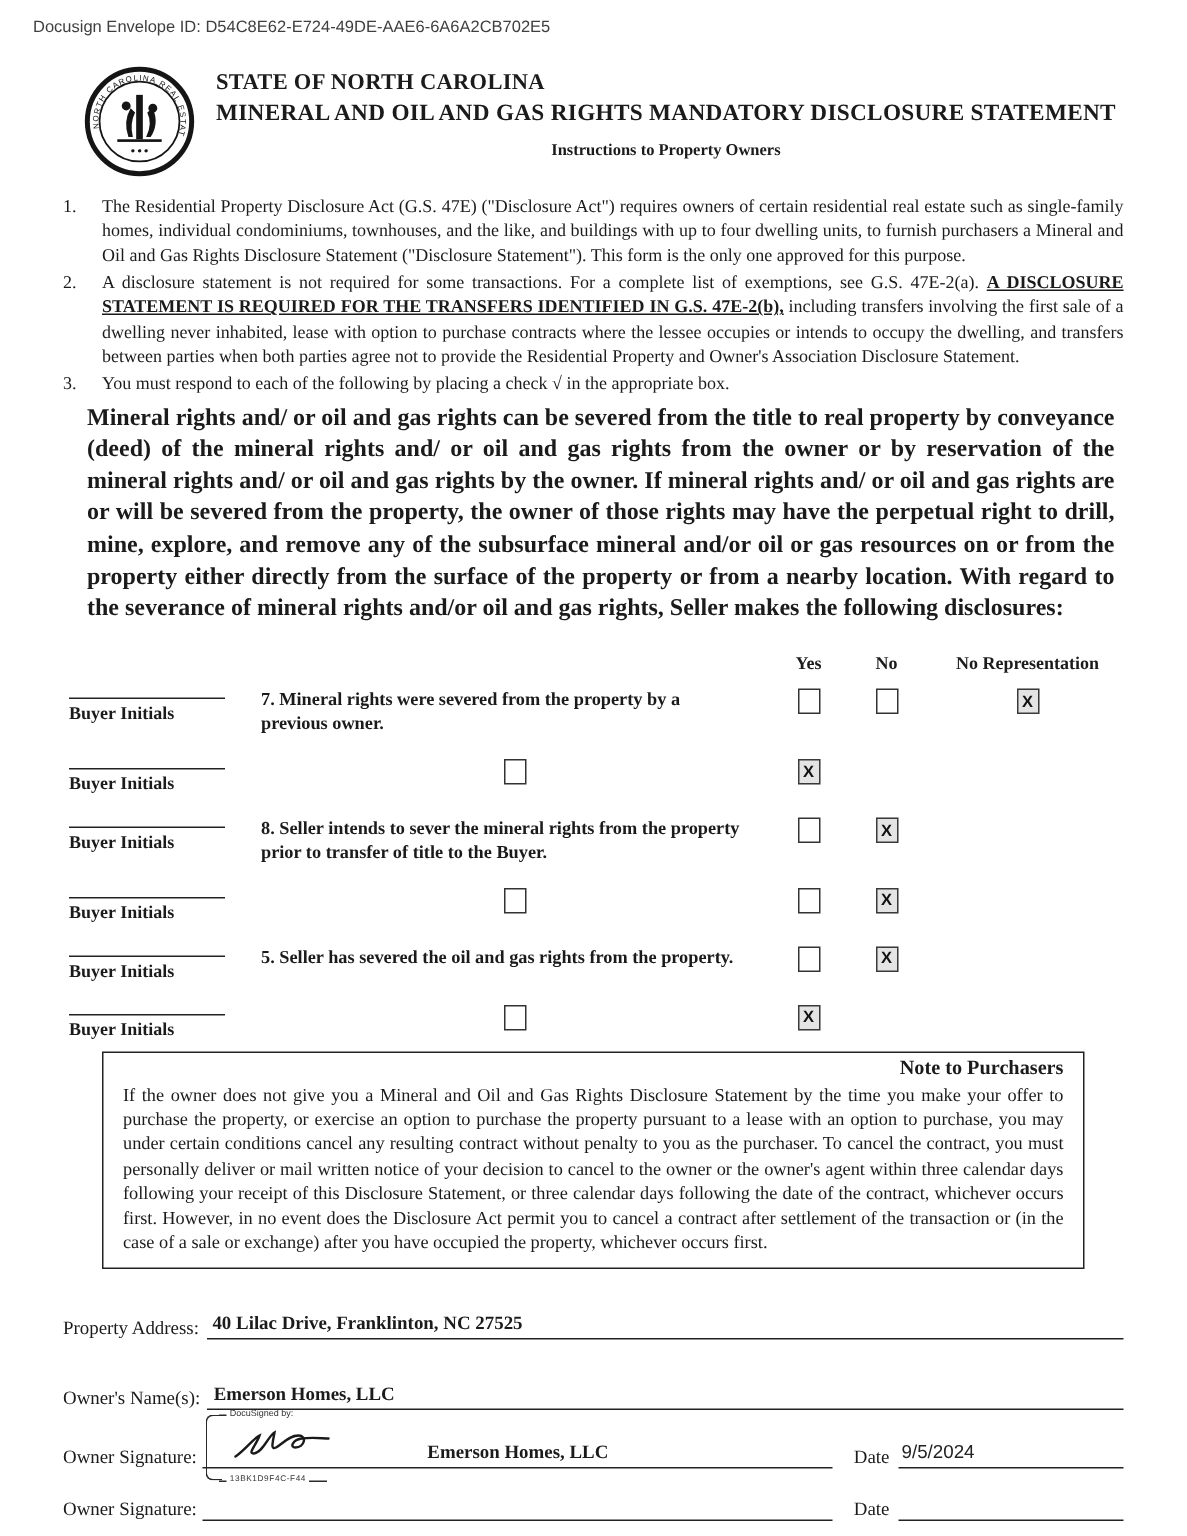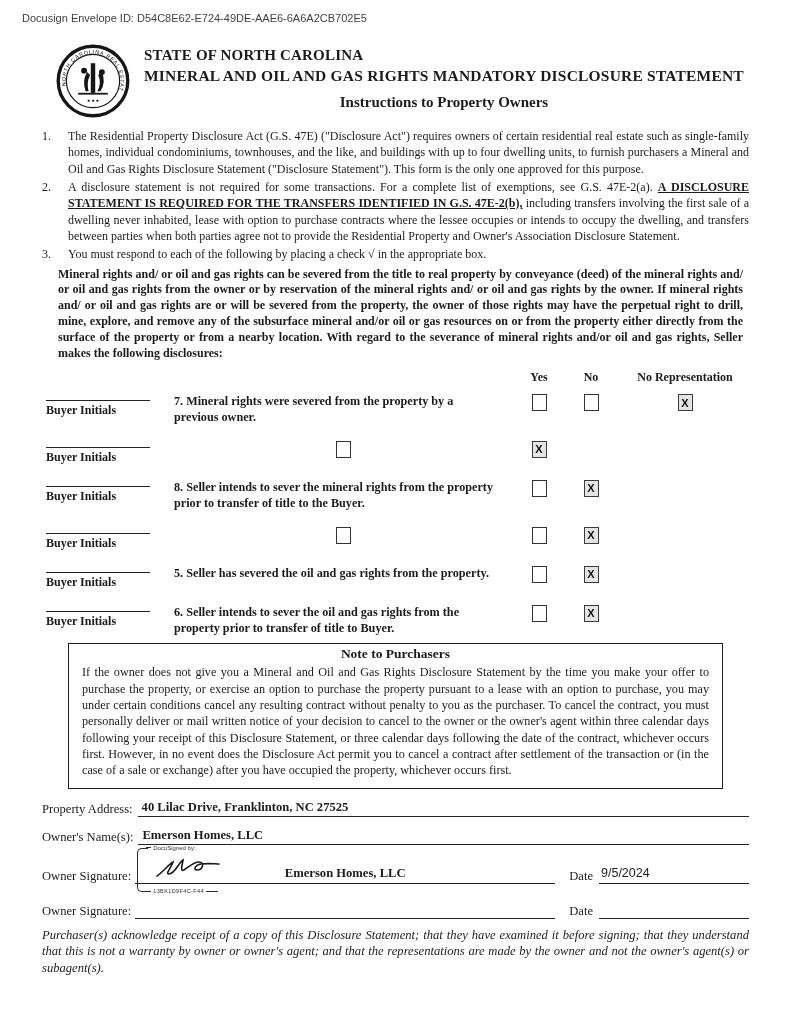--- a/index.html
+++ b/index.html
@@ -19,53 +19,53 @@
     font-family:"Liberation Sans", sans-serif;
     font-size:11px;color:#3f3f3f;
     padding-top:12px;margin-left:-20px;
   }
   
   .hdr{display:flex;align-items:flex-start;margin-top:20px;margin-left:14px;}
   .seal{flex:0 0 auto;margin-right:14px;}
   .hdr-text{padding-top:3px;}
   .hdr-state{font-weight:bold;font-size:15px;letter-spacing:.2px;}
   .hdr-title{font-weight:bold;font-size:15.5px;letter-spacing:.2px;margin-top:3px;}
-  .inst-head{text-align:center;font-weight:bold;font-size:15px;margin-top:9px;}
+  .inst-head{text-align:center;font-weight:bold;font-size:11px;margin-top:9px;}
   
   .inst-list{margin-top:6px;}
   .inst-item{display:flex;margin-bottom:2px;}
   .inst-num{flex:0 0 26px;font-size:12px;line-height:1.36;}
   .inst-text{flex:1;font-size:12px;line-height:1.36;text-align:justify;}
   .bu{font-weight:bold;text-decoration:underline;}
   
   .disc-head{text-align:center;font-weight:bold;font-size:12.8px;margin-top:7px;}
-  .disc-intro{font-weight:bold;font-size:12px;line-height:1.33;text-align:justify;margin-top:4px;padding:0 6px 0 16px;}
+  .disc-intro{font-weight:bold;font-size:16px;line-height:1.33;text-align:justify;margin-top:4px;padding:0 6px 0 16px;}
   
   .tbl{margin-top:8px;}
   .t-grid{display:grid;grid-template-columns:128px 1fr 44px 52px 128px;column-gap:4px;}
   .t-headrow{margin-bottom:1px;}
-  .t-col-head{font-weight:bold;font-size:12px;text-align:center;align-self:end;}
+  .t-col-head{font-weight:bold;font-size:12px;text-align:center;align-self:end;margin-top:11px;}
   .t-row{margin-bottom:7px;}
   .bi-cell{padding-left:4px;padding-top:13px;}
   .bi-line{width:104px;border-bottom:1.4px solid #222;height:1px;}
   .bi-label{font-weight:bold;font-size:12px;margin-top:2px;}
   .q-cell{font-weight:bold;font-size:12.2px;line-height:1.3;padding-top:8px;padding-right:14px;}
   .cb-cell{display:flex;align-items:flex-start;justify-content:center;padding-top:8px;}
   .cb{
     display:inline-flex;align-items:center;justify-content:center;
     width:13px;height:15px;border:1.3px solid #333;background:#fff;
     font-family:"Liberation Sans", sans-serif;font-size:11px;font-weight:bold;color:#111;
   }
   .cb.checked{background:#e4e4e4;border-color:#3a3a3a;}
   
   .note-box{border:1.6px solid #222;margin:6px 26px 0 26px;padding:2px 13px 9px 13px;}
-  .note-title{text-align:center;font-weight:bold;font-size:13.5px;}
+  .note-title{text-align:right;font-weight:bold;font-size:13.5px;}
   .note-body{font-size:12.2px;line-height:1.34;text-align:justify;margin-top:2px;}
   
-  .field-row{display:flex;align-items:flex-end;margin-top:8px;justify-content:space-between;}
+  .field-row{display:flex;align-items:flex-end;margin-top:27px;justify-content:space-between;}
   .field-label{font-size:12.6px;white-space:nowrap;padding-right:5px;}
   .field-line{flex:1;border-bottom:1.2px solid #222;padding:0 2px 1px 4px;}
   .field-value{font-weight:bold;font-size:12.6px;}
   .ack{font-style:italic;font-size:12.6px;line-height:1.32;text-align:justify;margin-top:8px;}
   
   .sig-row{display:flex;align-items:flex-end;margin-top:10px;}
   .sig-row.first{margin-top:14px;}
   .sig-label{font-size:12.6px;white-space:nowrap;padding-right:4px;}
   .sig-line{flex:1;border-bottom:1.2px solid #222;position:relative;height:24px;}
   .sig-printed{position:absolute;left:0;right:0;bottom:2px;text-align:center;font-weight:bold;font-size:12.6px;}
@@ -224,21 +224,20 @@
       <div class="cb-cell">
           <span class="cb" style="visibility: hidden;"></span>
         </div>
     </div>
 
     <div class="t-grid t-row">
       <div class="bi-cell">
           <div class="bi-line"></div>
           <div class="bi-label">Buyer Initials</div>
         </div>
-      <div class="q-cell">6. Seller intends to sever the oil and gas rights from the property prior to transfer of title to Buyer.</div>
       <div class="cb-cell">
           <span class="cb"></span>
         </div>
       <div class="cb-cell">
           <span class="cb checked">X</span>
         </div>
       <div class="cb-cell">
           <span class="cb" style="visibility: hidden;"></span>
         </div>
     </div>

